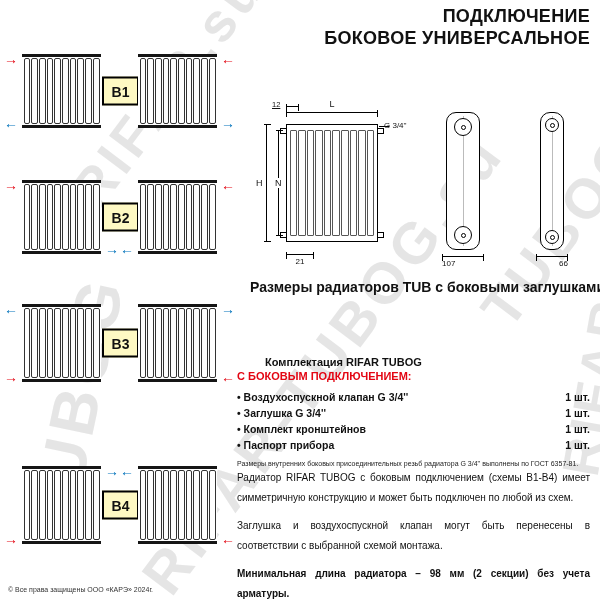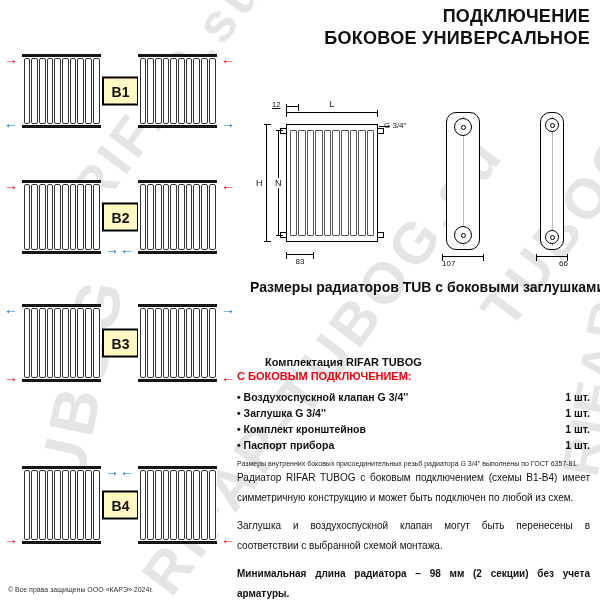--- a/index.html
+++ b/index.html
@@ -298,21 +298,21 @@
     <span class="thread-label">G 3/4''</span>
 
     <div class="vdim vdimH">
       <span>H</span>
     </div>
     <div class="vdim vdimN">
       <span>N</span>
     </div>
 
     <div class="hdim dim46-line"></div>
-    <span class="dim46-label">83</span>
+    <span class="dim46-label">21</span>
   </div>
 
   <div class="layer caption">Размеры радиаторов TUB с боковыми заглушками</div>
 
   <div class="layer profile profileA">
     <div class="boss top"></div>
     <div class="boss bot"></div>
   </div>
   <div class="layer profile profileB">
     <div class="boss top"></div>

